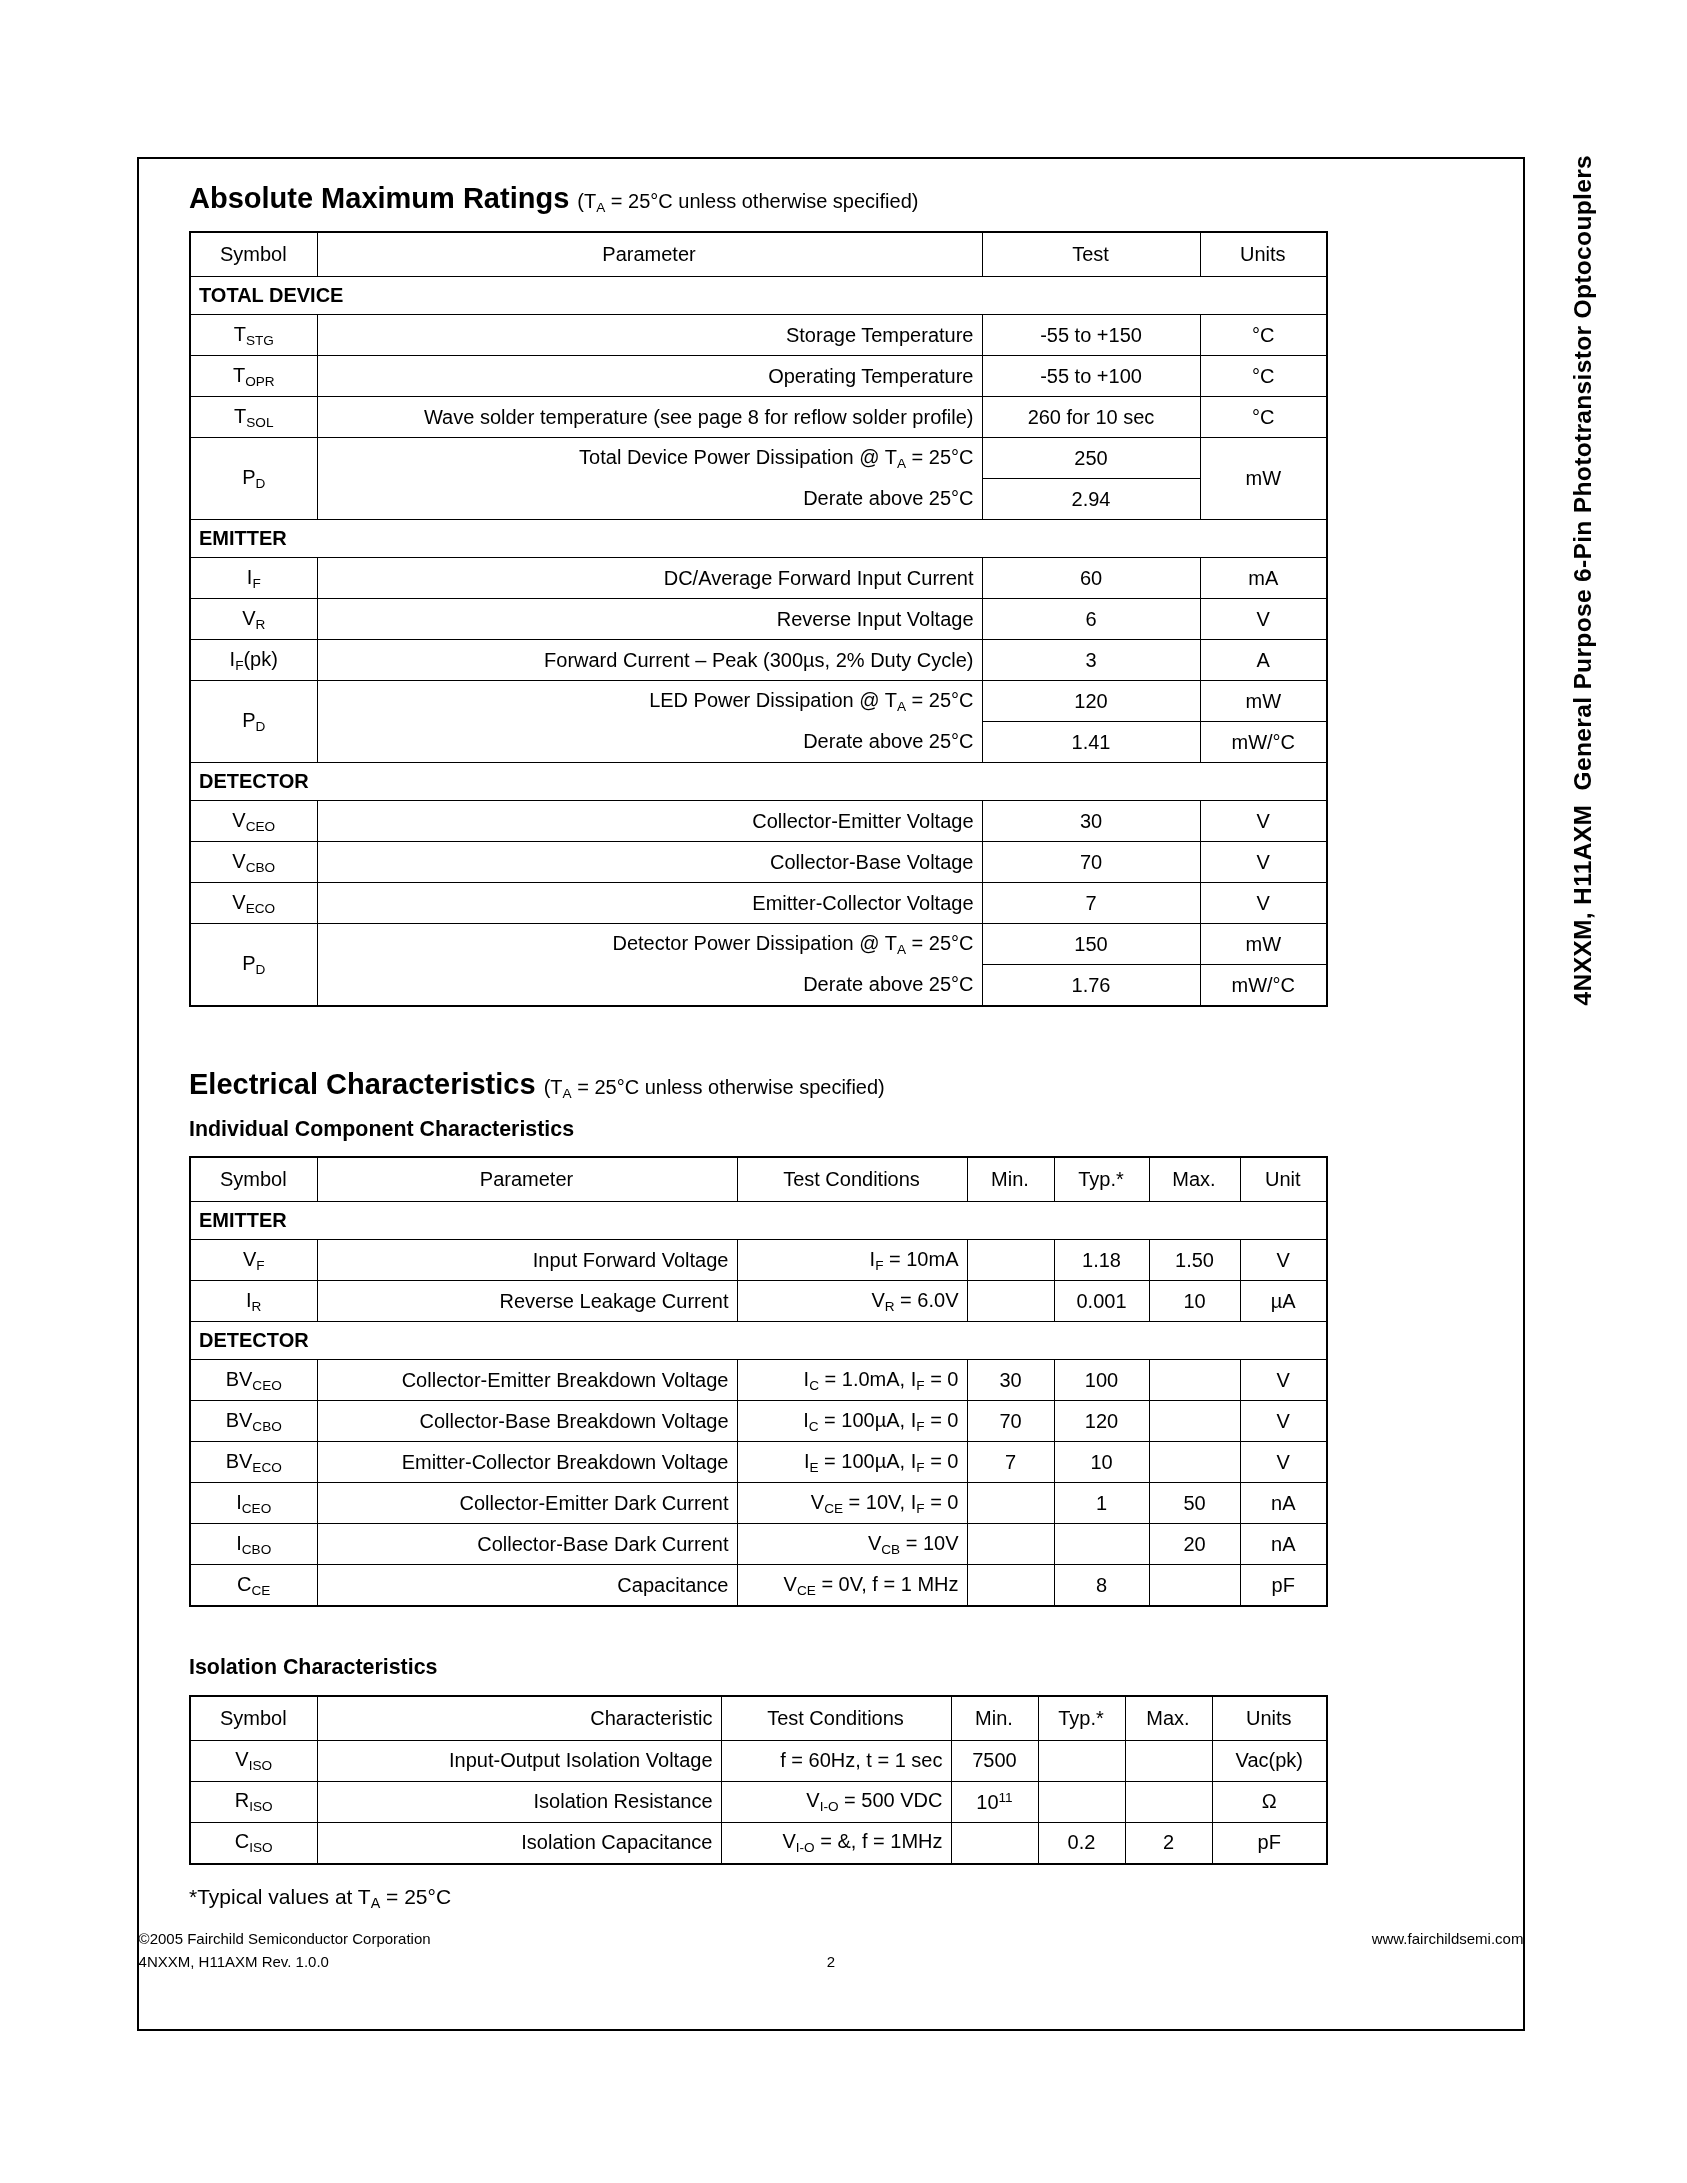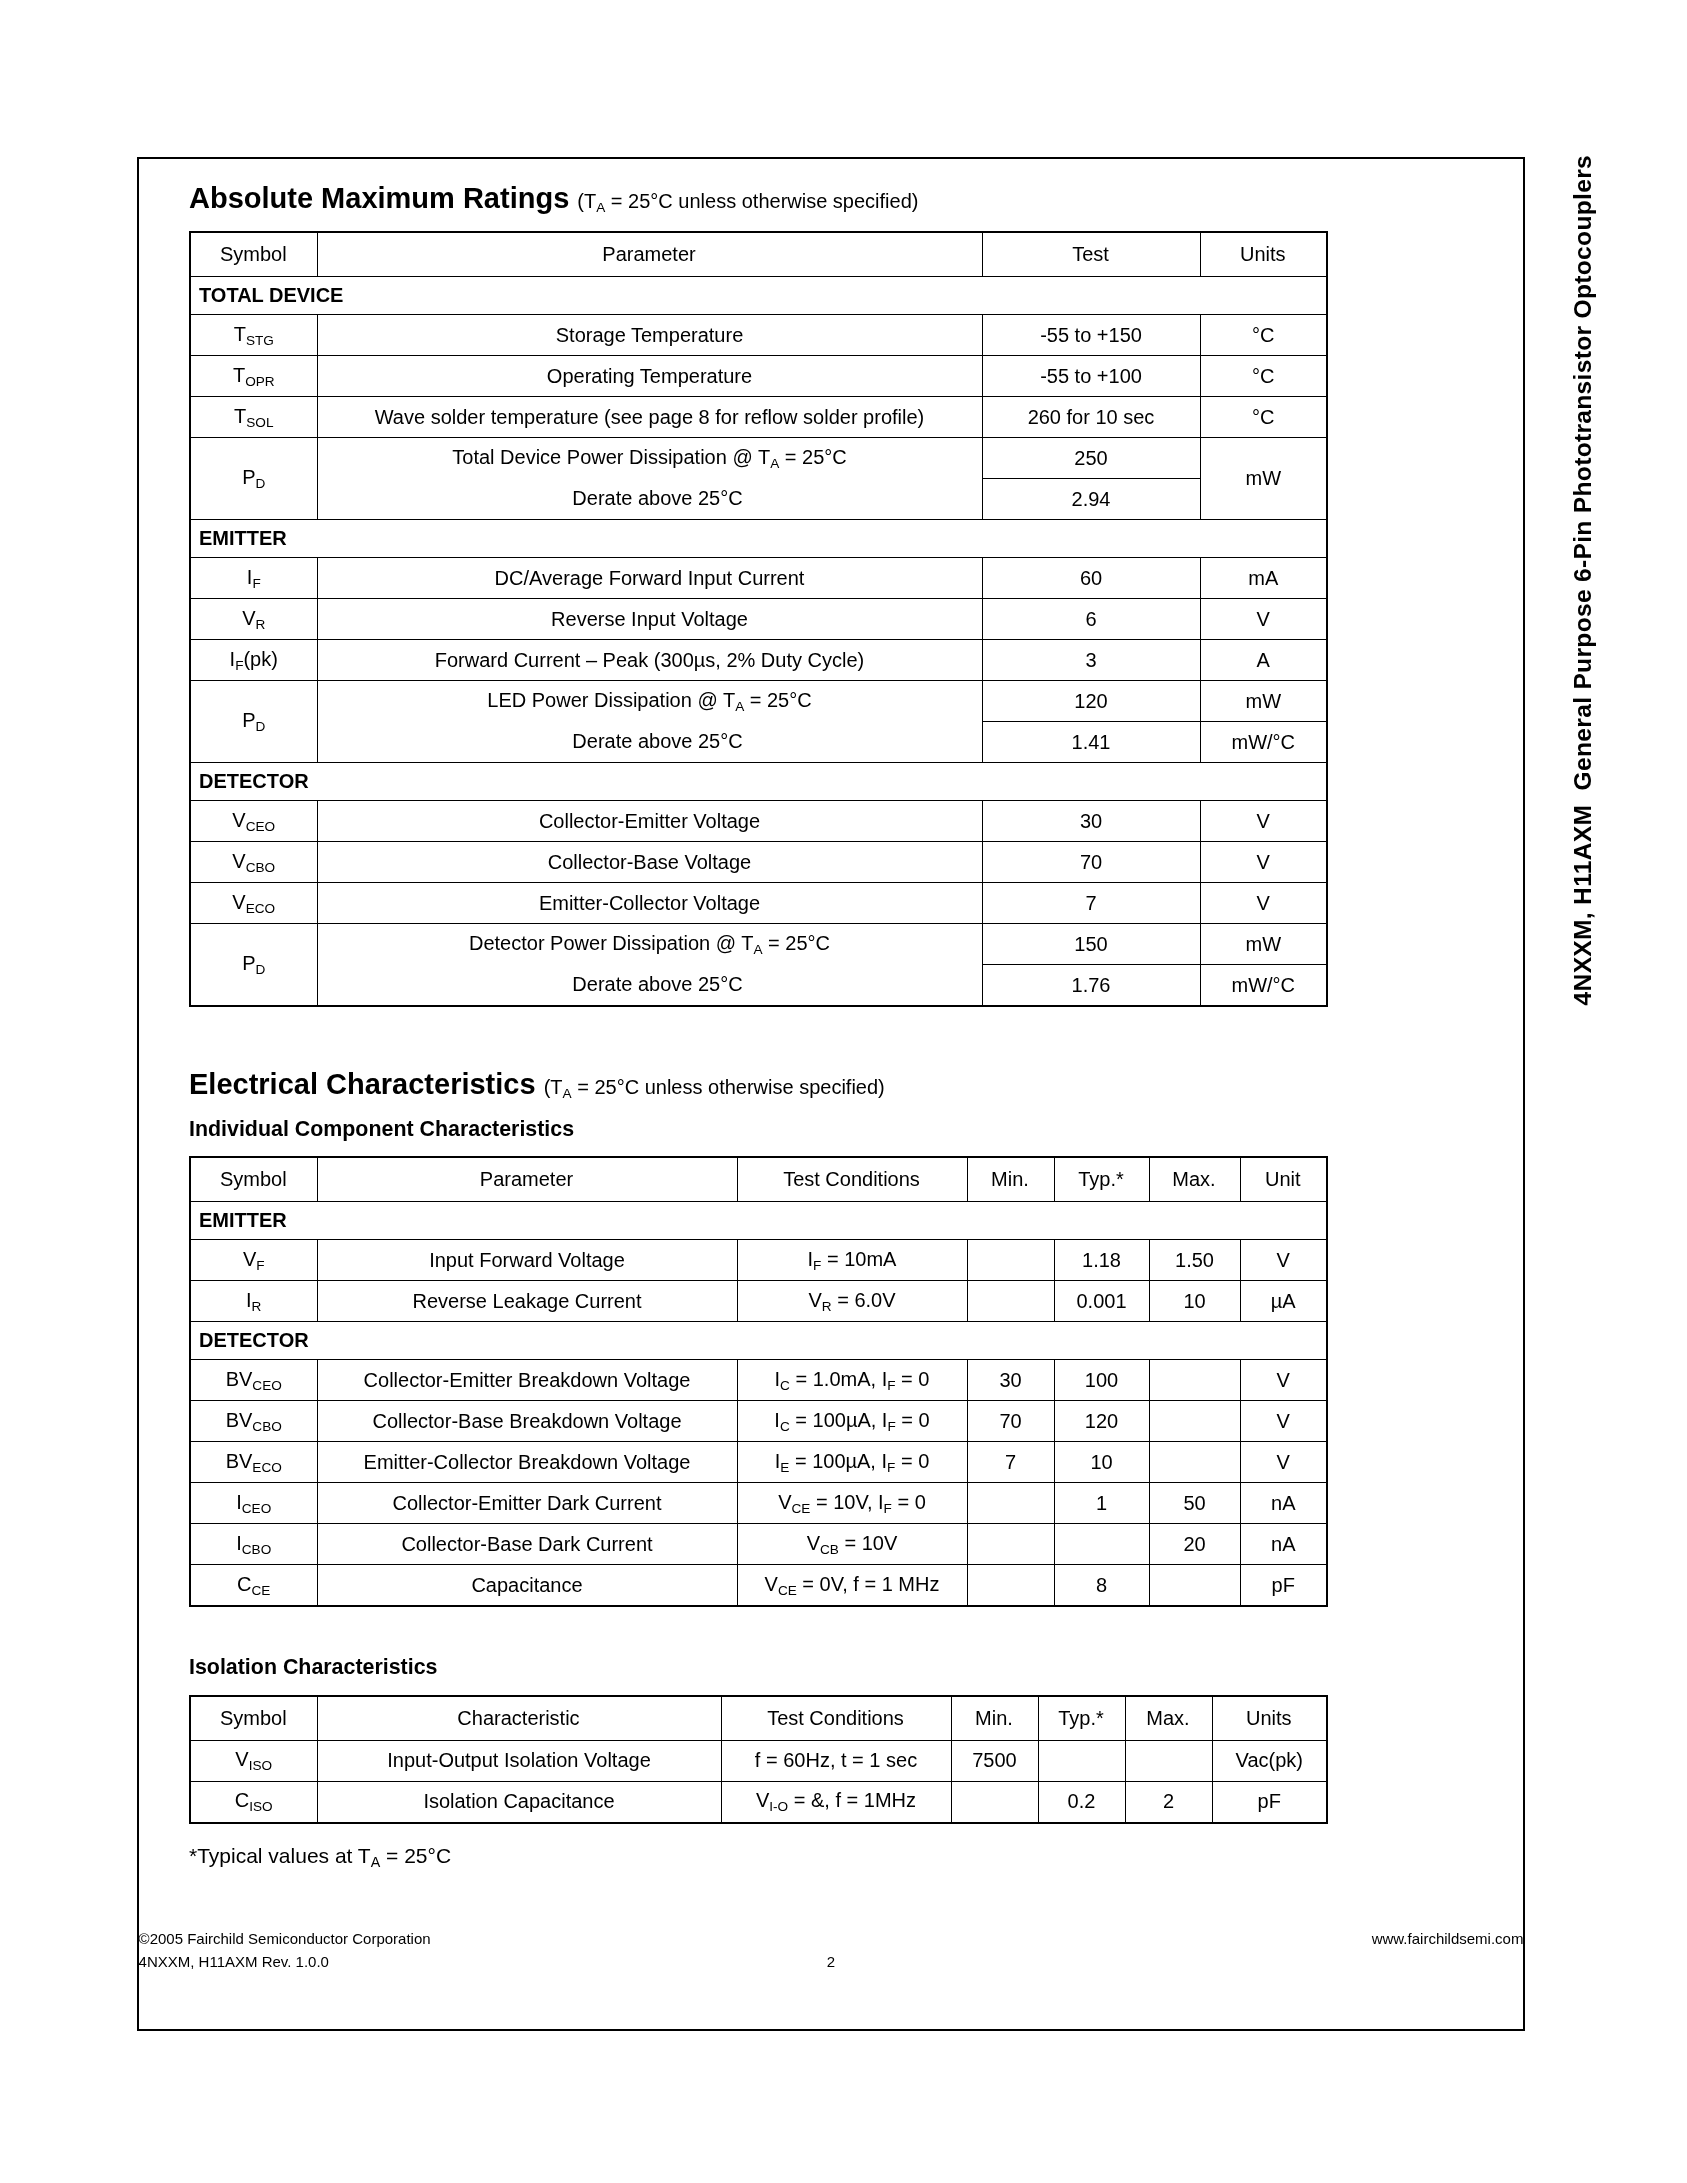--- a/index.html
+++ b/index.html
@@ -92,21 +92,21 @@
     font-weight: normal;
   }
   th {
     font-weight: normal;
     text-align: center;
     height: 43px;
     padding-left: 7px;
   }
   td { height: 40px; }
   .c { text-align: center; }
-  .l { text-align: center; }
+  .l { text-align: right; }
   .grp {
     font-weight: bold;
     text-align: left;
     height: 37px;
     margin-left: 25px;
   }
   .nb-top { border-top: none; }
   .nb-bottom { border-bottom: none; }
   .indent { padding-left: 24px; }
 
@@ -407,20 +407,29 @@
       <tr>
         <td class="c">V<sub>ISO</sub></td>
         <td class="l">Input-Output Isolation Voltage</td>
         <td class="l">f = 60Hz, t = 1 sec</td>
         <td class="c">7500</td>
         <td class="c"></td>
         <td class="c"></td>
         <td class="c">Vac(pk)</td>
       </tr>
       <tr>
+        <td class="c">R<sub>ISO</sub></td>
+        <td class="l">Isolation Resistance</td>
+        <td class="l">V<sub>I-O</sub> = 500 VDC</td>
+        <td class="c">10<sup>11</sup></td>
+        <td class="c"></td>
+        <td class="c"></td>
+        <td class="c">Ω</td>
+      </tr>
+      <tr>
         <td class="c">C<sub>ISO</sub></td>
         <td class="l">Isolation Capacitance</td>
         <td class="l">V<sub>I-O</sub> = &amp;, f = 1MHz</td>
         <td class="c"></td>
         <td class="c">0.2</td>
         <td class="c">2</td>
         <td class="c">pF</td>
       </tr>
     </tbody>
   </table>

